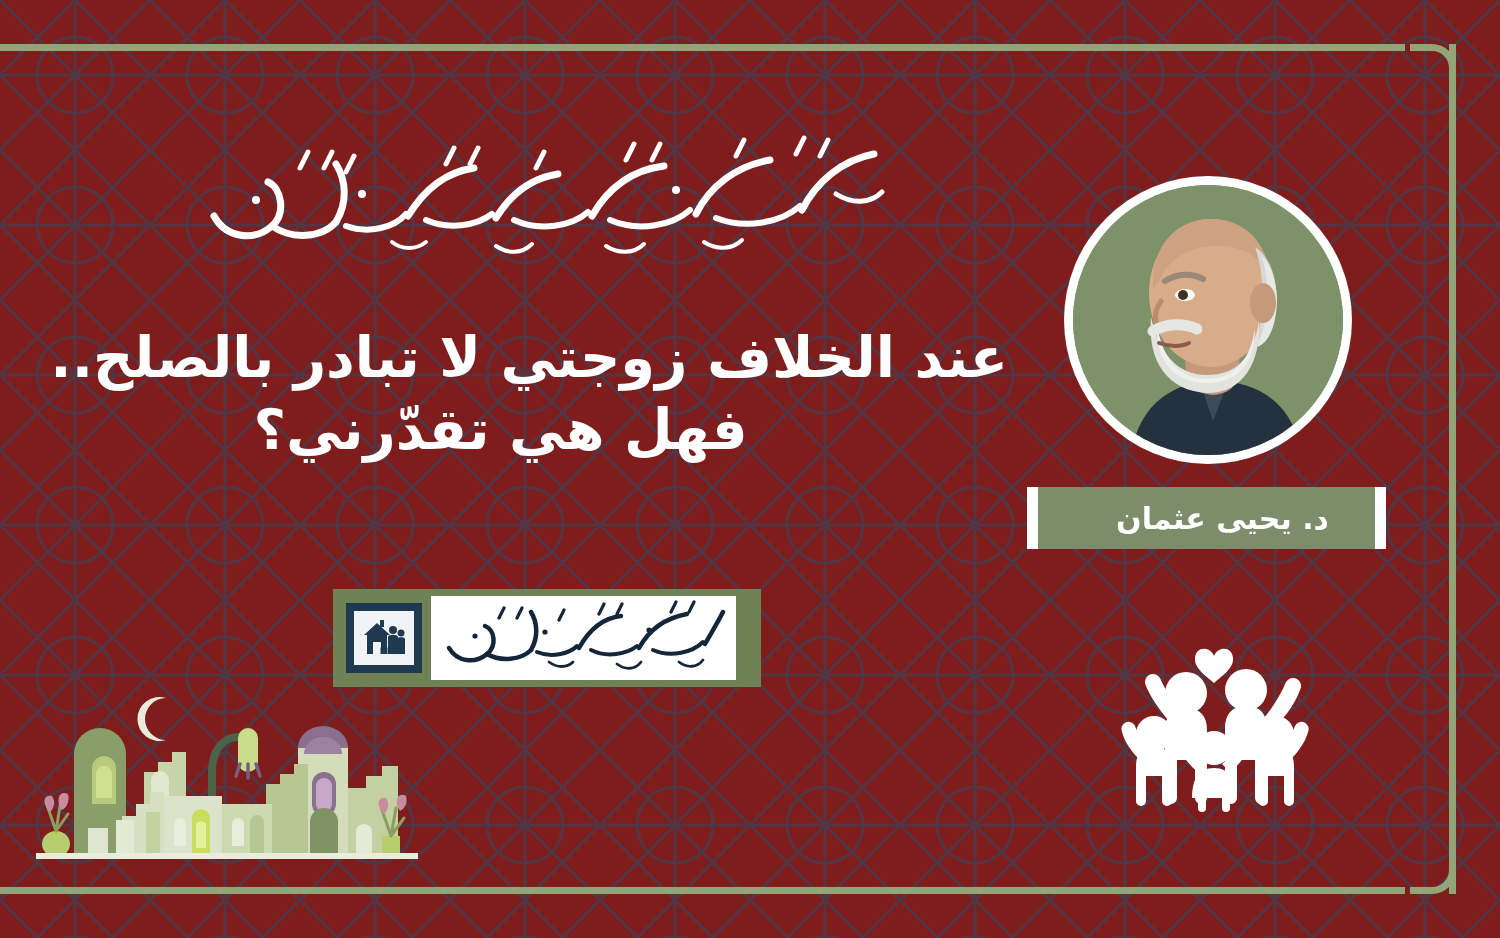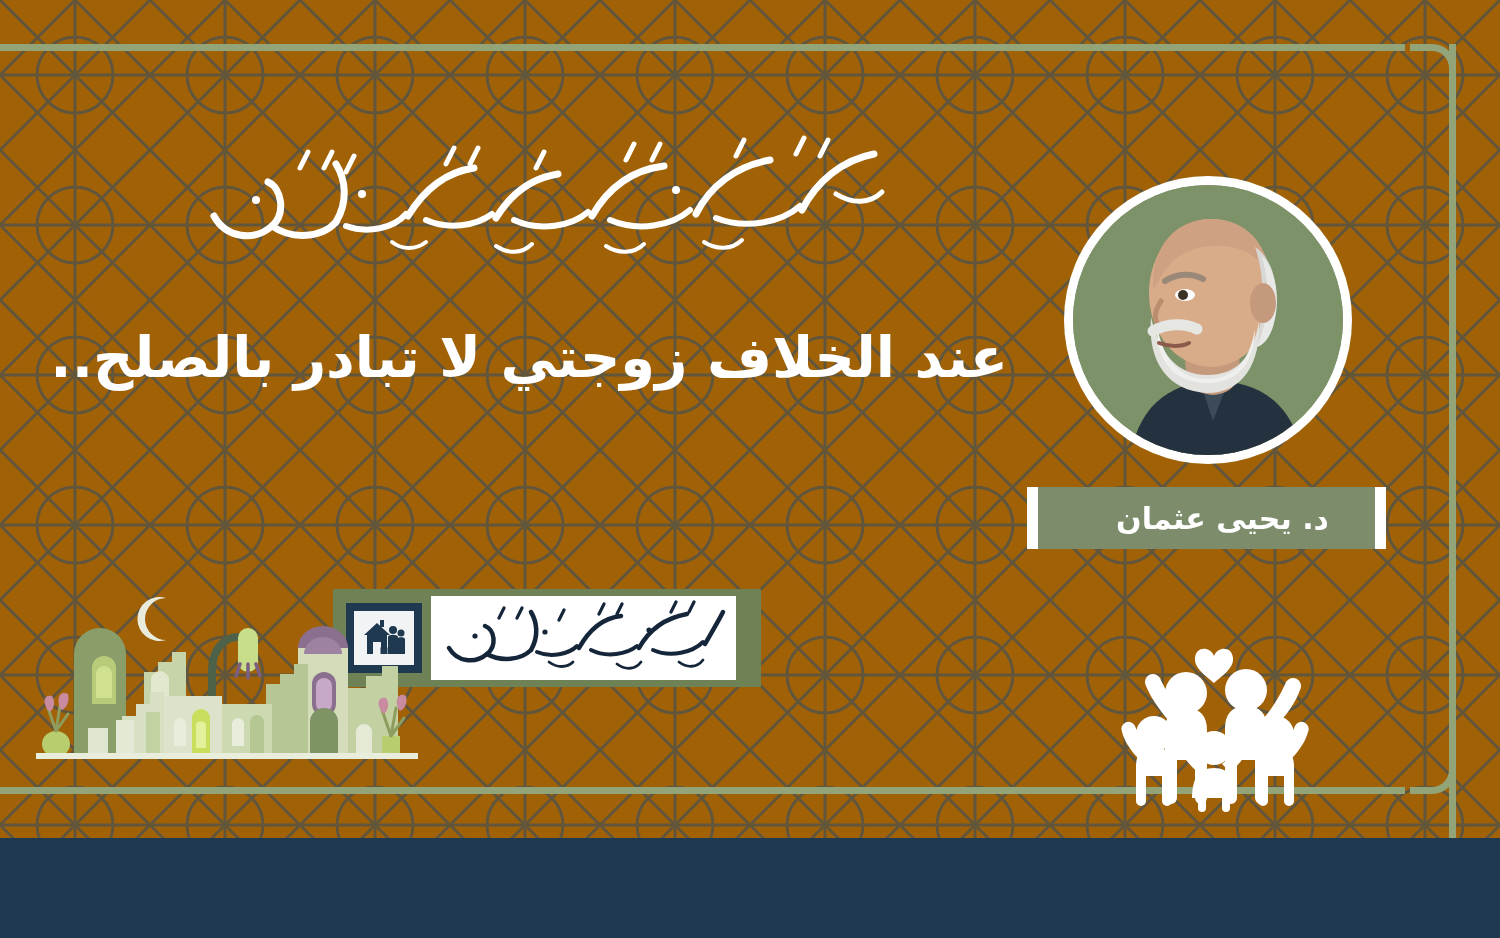--- a/index.html
+++ b/index.html
@@ -7,22 +7,22 @@
   html, body {
     width:1500px; height:938px;
     font-family:"DejaVu Sans", sans-serif;
     background:#1f3950;
     overflow:hidden;
   }
 
   
   #poster {
     position:relative;
-    width:1500px; height:838px;
-    background:#a16207;
+    width:1500px; height:938px;
+    background:#7f1d1d;
     overflow:hidden;
   }
 
   
   #pattern {
     position:absolute; inset:0;
     opacity:.55;
     pointer-events:none;
   }
 
@@ -197,20 +197,21 @@
         <path d="M508 112 C520 120 536 120 546 110" stroke-width="4"></path>
         <circle cx="60" cy="70" r="4" fill="#ffffff" stroke="none"></circle>
         <circle cx="166" cy="64" r="4" fill="#ffffff" stroke="none"></circle>
         <circle cx="480" cy="60" r="4" fill="#ffffff" stroke="none"></circle>
       </g>
     </svg>
   </div>
 
   <div id="headline">
     <span class="ln ln1">عند الخلاف زوجتي لا تبادر بالصلح..</span>
+    <span class="ln ln2">فهل هي تقدّرني؟</span>
   </div>
 
   <div id="portrait-wrap">
     <div id="portrait">
       <svg viewBox="0 0 270 270" preserveAspectRatio="xMidYMid slice">
         <rect width="270" height="270" fill="#7d9268"></rect>
 
         <path d="M58 270 C66 216 104 196 142 196 C186 196 222 220 228 270 Z" fill="#24313f"></path>
         <path d="M128 200 L140 236 L154 200 Z" fill="#3d4a58"></path>
 

